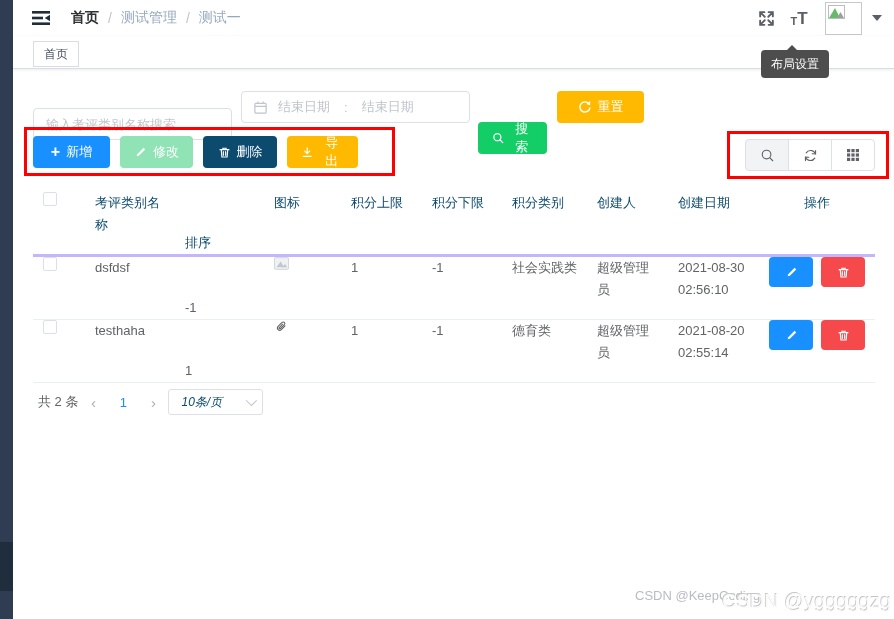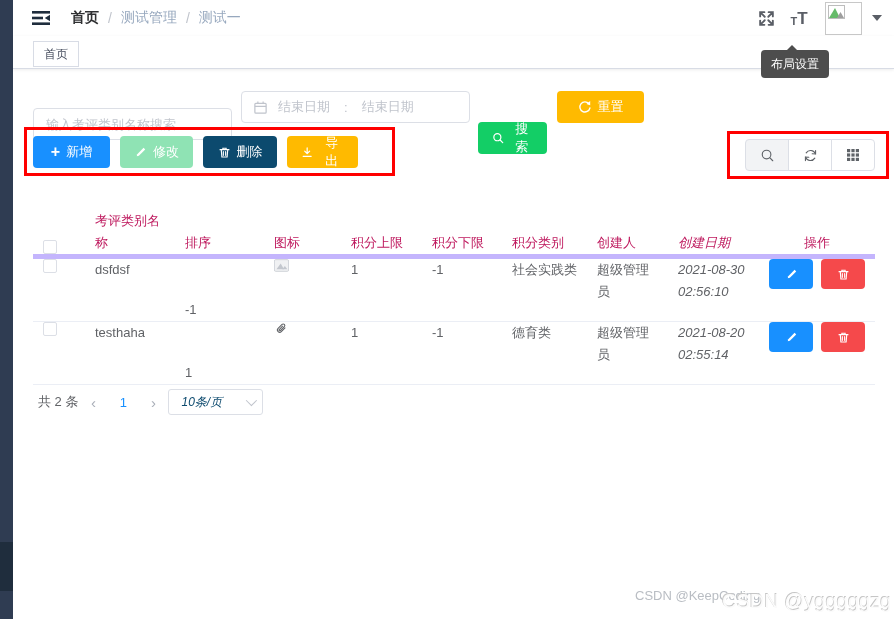--- a/index.html
+++ b/index.html
@@ -59,26 +59,26 @@
   .btn .plus { font-size:16px; font-weight:bold; line-height:1; }
 
   
   .tool-group { position:absolute; left:745px; top:139px; display:flex; }
   .tool-btn { width:44px; height:32px; border:1px solid #dcdfe6; background:#fff; display:flex; align-items:center; justify-content:center; cursor:pointer; margin-left:-1px; }
   .tool-btn:first-child { border-radius:4px 0 0 4px; margin-left:0; background:#f2f3f5; }
   .tool-btn:last-child  { border-radius:0 4px 4px 0; }
 
   
   .table { position:absolute; left:33px; top:192px; width:842px; font-size:13px; }
-  .thead { display:flex; align-items:flex-end; min-height:53px; color:#be185d; border-bottom:5px solid #c4b5fd; }
+  .thead { display:flex; align-items:flex-start; min-height:53px; color:#0c4a6e; border-bottom:3px solid #c4b5fd; }
   .trow  { display:flex; align-items:flex-start; min-height:63px; color:#606266; border-bottom:1px solid #ebeef5; }
   .cell { padding:0 10px; line-height:1.7; }
   .c0 { width:52px; }  .c1 { width:90px; } .c2 { width:89px;margin-top:40px; } .c3 { width:77px; }
   .c4 { width:81px; }  .c5 { width:80px; } .c6 { width:85px; } .c7 { width:81px; }
-  .c8 { width:91px;font-style:italic; }  .c9 { width:116px; }
+  .c8 { width:91px; }  .c9 { width:116px; }
   .c9 { display:flex; justify-content:center; gap:8px; }
   .c9.hd { display:block; text-align:center; }
   .checkbox { width:14px; height:14px; border:1px solid #dcdfe6; border-radius:2px; background:#fff; cursor:pointer; }
   .op-btn { width:44px; height:30px; border:none; border-radius:4px; display:flex; align-items:center; justify-content:center; cursor:pointer; }
   .op-edit { background:#1890ff; }
   .op-del  { background:#f5494b; }
 
   
   .pagination { position:absolute; left:38px; top:388px; height:28px; display:flex; align-items:center; font-size:13px; color:#606266; }
   .pg-total { }

